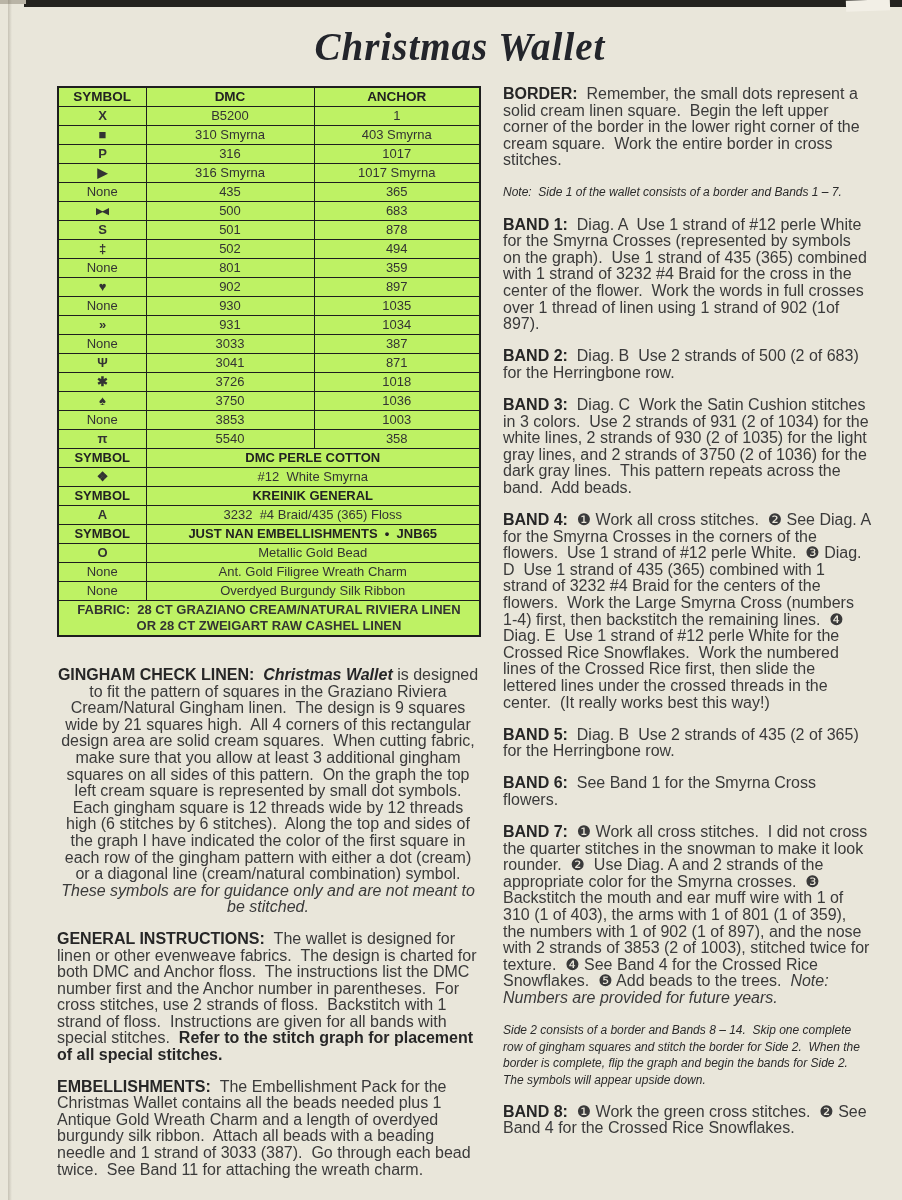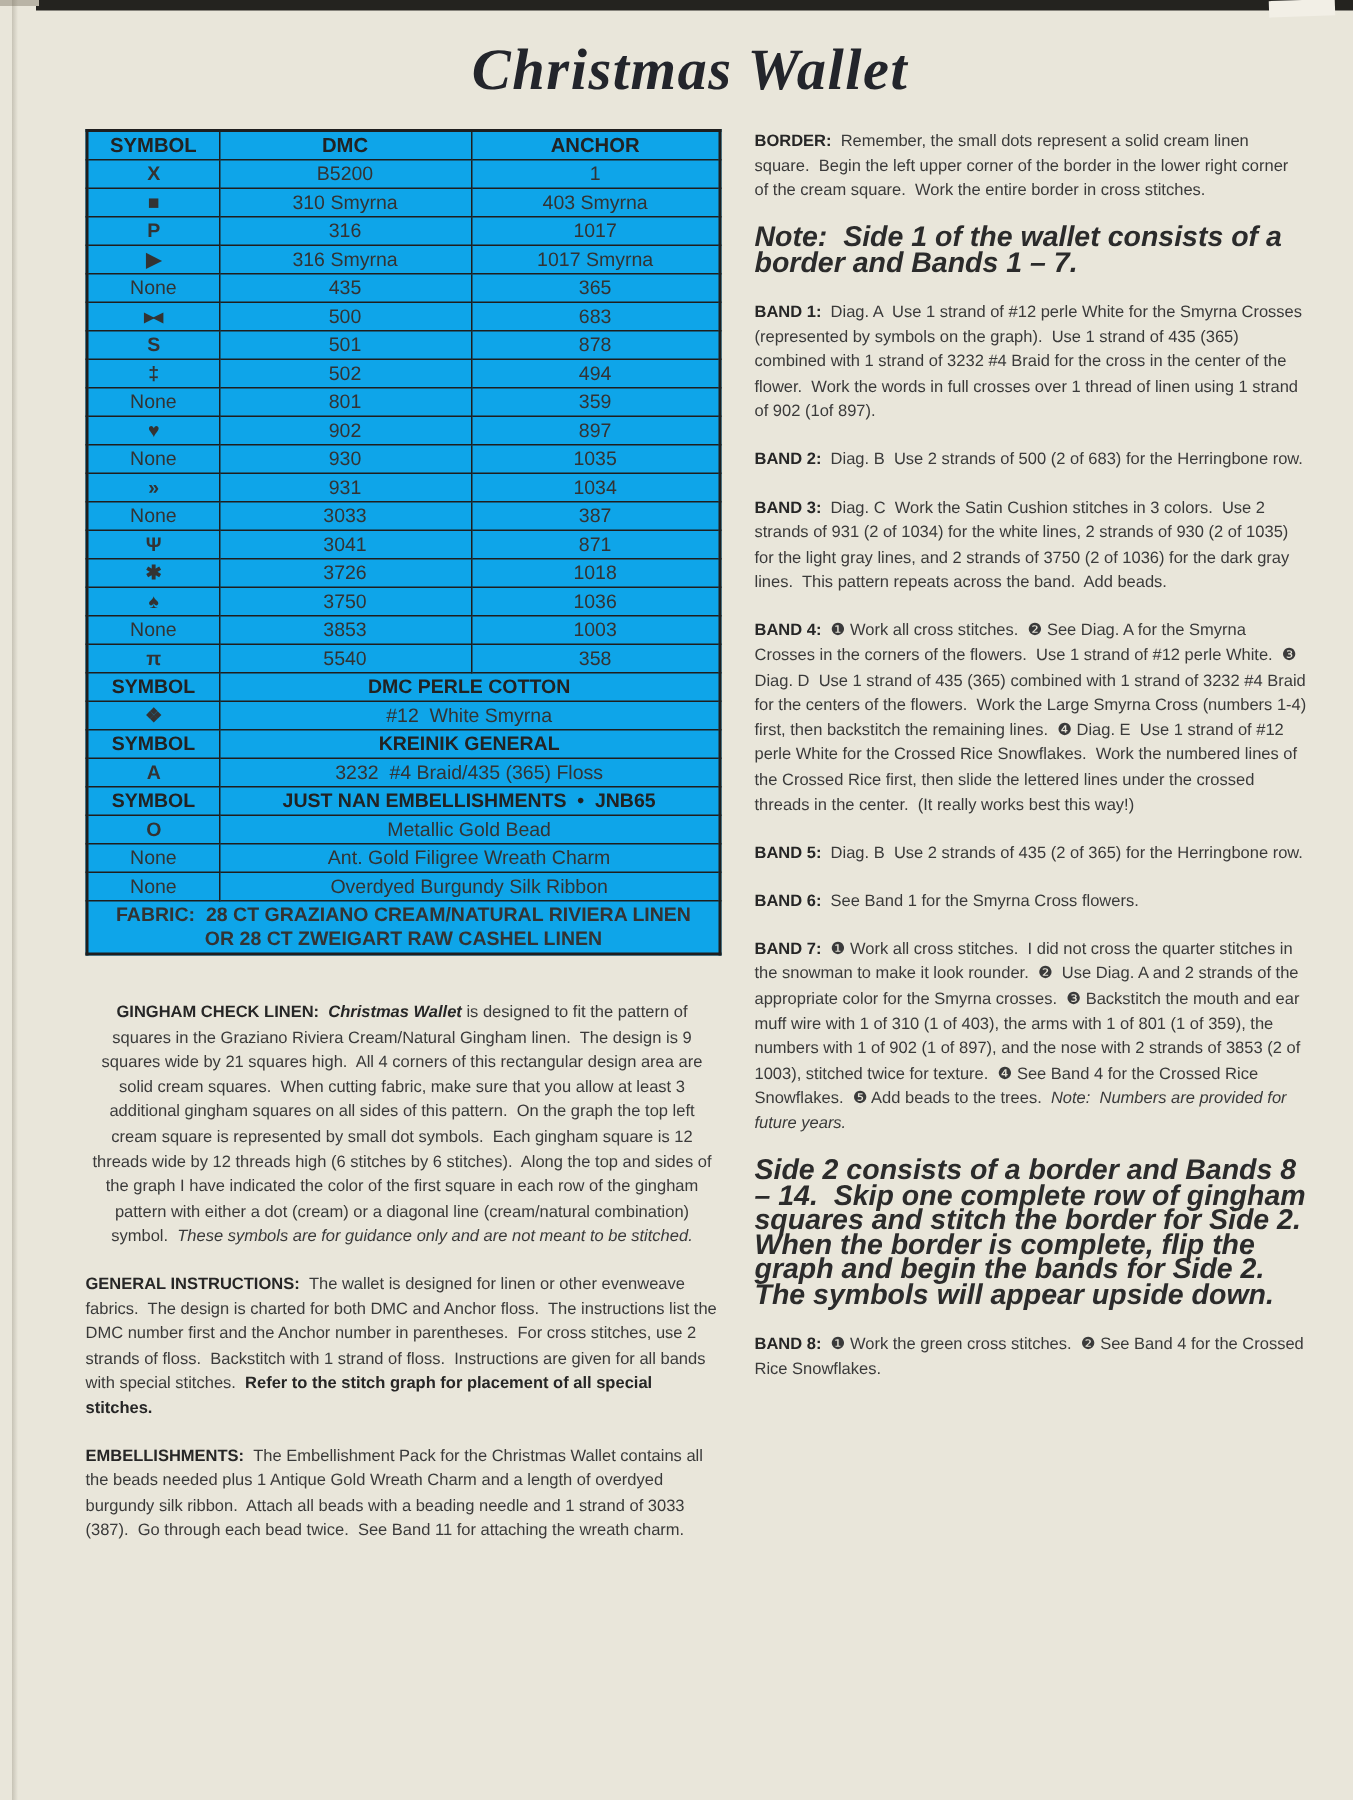--- a/index.html
+++ b/index.html
@@ -18,39 +18,39 @@
 
   .title{
     position:absolute;top:24px;left:0;width:920px;text-align:center;
     font-family:"Liberation Serif", serif;font-style:italic;font-weight:bold;
     font-size:39px;color:#23252b;letter-spacing:1px;
   }
 
   .left-col{position:absolute;left:57px;top:86px;width:422px;}
   .right-col{position:absolute;left:503px;top:86px;width:368px;}
 
-  table.floss{border-collapse:collapse;width:422px;background:#0ea5e9;
+  table.floss{border-collapse:collapse;width:422px;background:#bef264;
     border:2px solid #1e1e1e;table-layout:fixed;}
   table.floss td, table.floss th{
     border:1.5px solid #1e1e1e;text-align:center;vertical-align:middle;
     font-size:13px;line-height:16px;padding:1px 2px;color:#333;
     overflow:hidden;white-space:pre-wrap;
   }
   table.floss th{font-weight:bold;font-size:13.5px;color:#222;}
   col.c-sym{width:88px;} col.c-dmc{width:168px;} col.c-anc{width:166px;}
   td.sym{font-weight:bold;letter-spacing:-0.5px;}
   td.sym.none{font-weight:normal;letter-spacing:0;}
   tr.subhead td{font-weight:bold;color:#222;}
   td.fullrow{font-weight:bold;color:#222;line-height:17px;padding:1px 4px;}
 
-  .para{white-space:pre-wrap;font-size:11px;line-height:16.6px;margin:0 0 15px 0;color:#3a3a3a;}
+  .para{white-space:pre-wrap;font-size:16px;line-height:16.6px;margin:0 0 15px 0;color:#3a3a3a;}
   .para b{color:#262626;}
   .para .bi{font-weight:bold;font-style:italic;color:#262626;}
   .para .em{font-style:italic;}
-  .para.note{font-weight:bold;font-style:italic;color:#2b2b2b;font-size:19px;}
+  .para.note{font-weight:normal;font-style:italic;color:#2b2b2b;font-size:12px;}
   .left-col .para:first-of-type{margin-top:0;text-align:center;}
   .text-blocks{margin-top:30px;}
   .right-col .para{margin-bottom:15.5px;}
 </style>
 </head>
 <body>
 
 <div class="top-edge"></div>
 <div class="top-edge2"></div>
 <div class="notch"></div>

